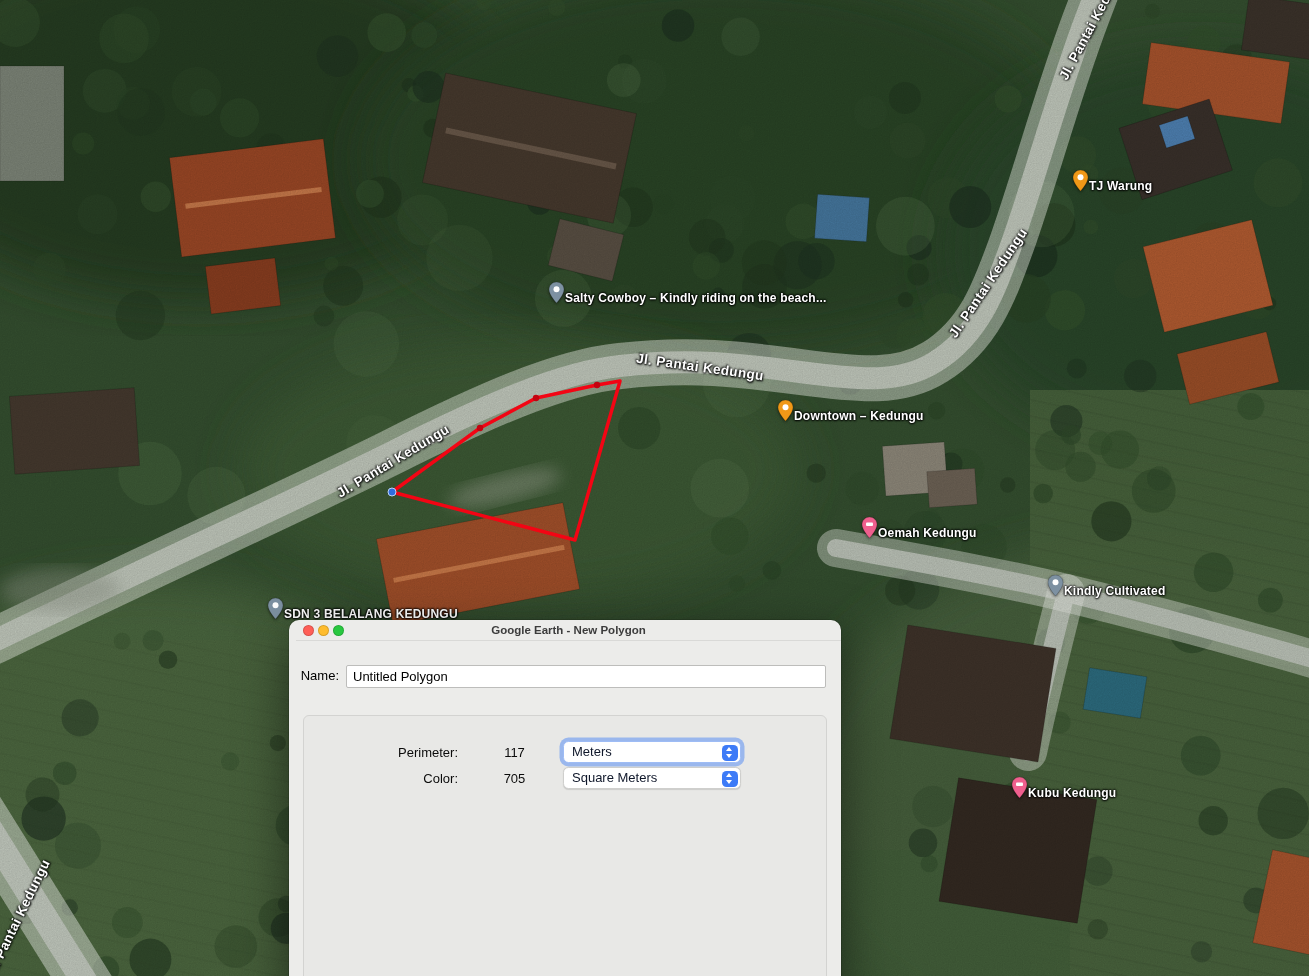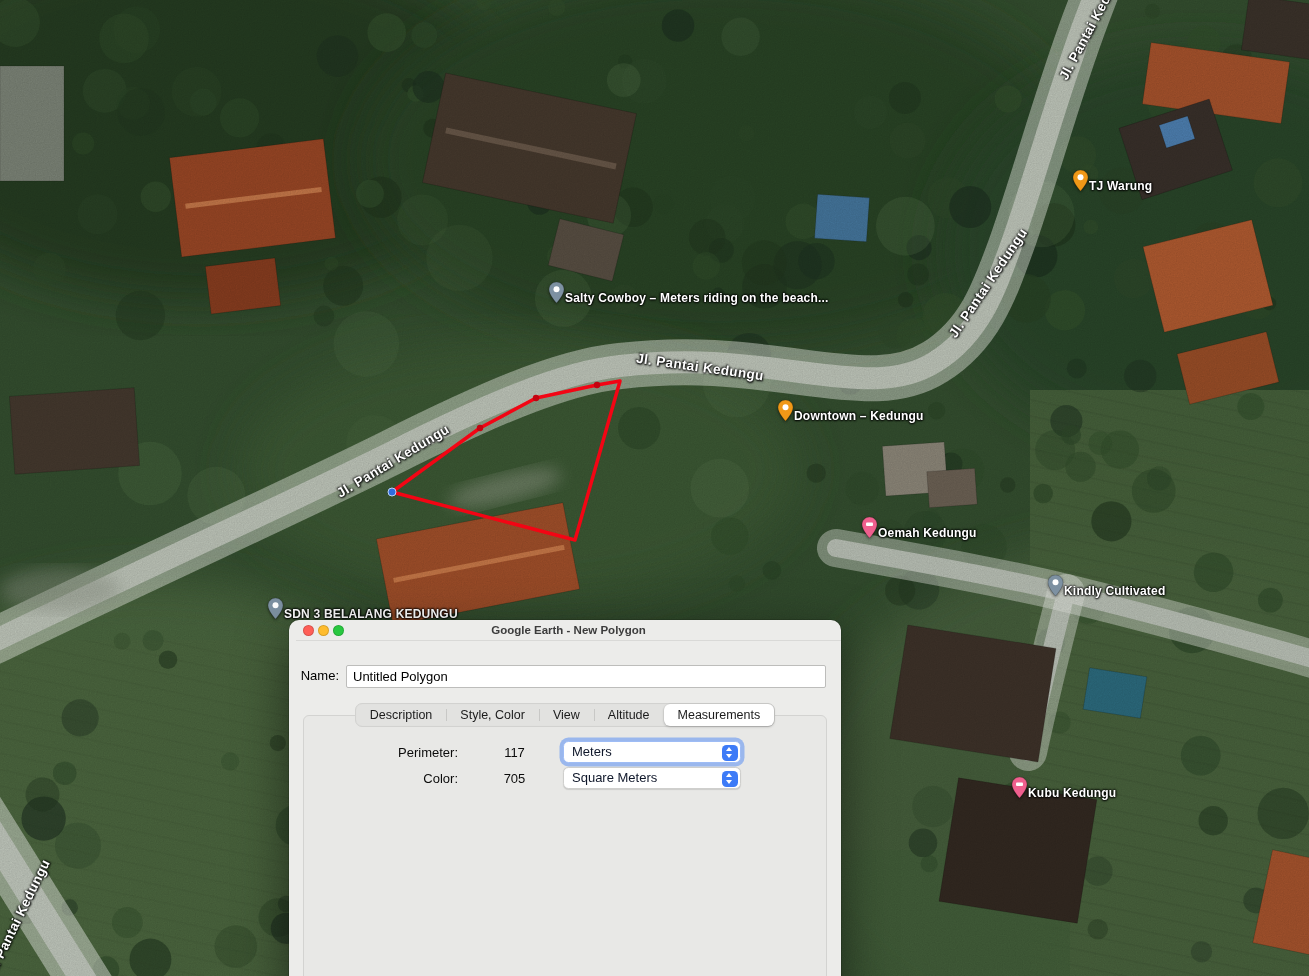--- a/index.html
+++ b/index.html
@@ -384,21 +384,21 @@
     <div class="road-label" style="left:393px; top:461px; --rot:-31deg;">Jl. Pantai Kedungu</div>
     <div class="road-label" style="left:988px; top:283px; --rot:-56deg;">Jl. Pantai Kedungu</div>
     <div class="road-label" style="left:1093px; top:22px; --rot:-62deg;">Jl. Pantai Kedungu</div>
     <div class="road-label" style="left:18px; top:918px; --rot:-64deg;">Jl. Pantai Kedungu</div>
 
     <div class="map-pin" style="left:549px; top:282px;">
       <svg width="15" height="21">
           <path d="M7.5 0C3.36 0 0 3.36 0 7.5c0 5.6 7.5 13.5 7.5 13.5S15 13.1 15 7.5C15 3.36 11.64 0 7.5 0z" fill="#7d91a2" stroke="rgba(0,0,0,.3)" stroke-width=".7"></path>
           <circle cx="7.5" cy="7.2" r="3" fill="#fff"></circle>
         </svg>
-      <span class="map-label">Salty Cowboy – Meters riding on the beach...</span>
+      <span class="map-label">Salty Cowboy – Kindly riding on the beach...</span>
     </div>
     <div class="map-pin" style="left:1073px; top:170px;">
       <svg width="15" height="21">
           <path d="M7.5 0C3.36 0 0 3.36 0 7.5c0 5.6 7.5 13.5 7.5 13.5S15 13.1 15 7.5C15 3.36 11.64 0 7.5 0z" fill="#f09817" stroke="rgba(0,0,0,.3)" stroke-width=".7"></path>
           <circle cx="7.5" cy="7.2" r="3" fill="#fff"></circle>
         </svg>
       <span class="map-label">TJ Warung</span>
     </div>
     <div class="map-pin" style="left:778px; top:400px;text-align:right;">
       <svg width="15" height="21">
@@ -443,29 +443,20 @@
       <span class="traffic t-yellow"></span>
       <span class="traffic t-green"></span>
       <div class="win-title">Google Earth - New Polygon</div>
     </div>
 
     <div class="name-row">
       <span class="name-label">Name:</span>
       <input class="name-input" type="text" value="Untitled Polygon" style="">
     </div>
 
-    <div class="tabbar">
-      <div class="segmented">
-        <div class="seg">Description</div>
-        <div class="seg">Style, Color</div>
-        <div class="seg">View</div>
-        <div class="seg">Altitude</div>
-        <div class="seg selected">Measurements</div>
-      </div>
-    </div>
 
     <div class="tab-panel">
       <div class="m-row r1">
         <span class="m-label">Perimeter:</span>
         <span class="m-value">117</span>
         <div class="mac-select focused">
           <span>Meters</span>
           <span class="stepper"></span>
         </div>
       </div>

